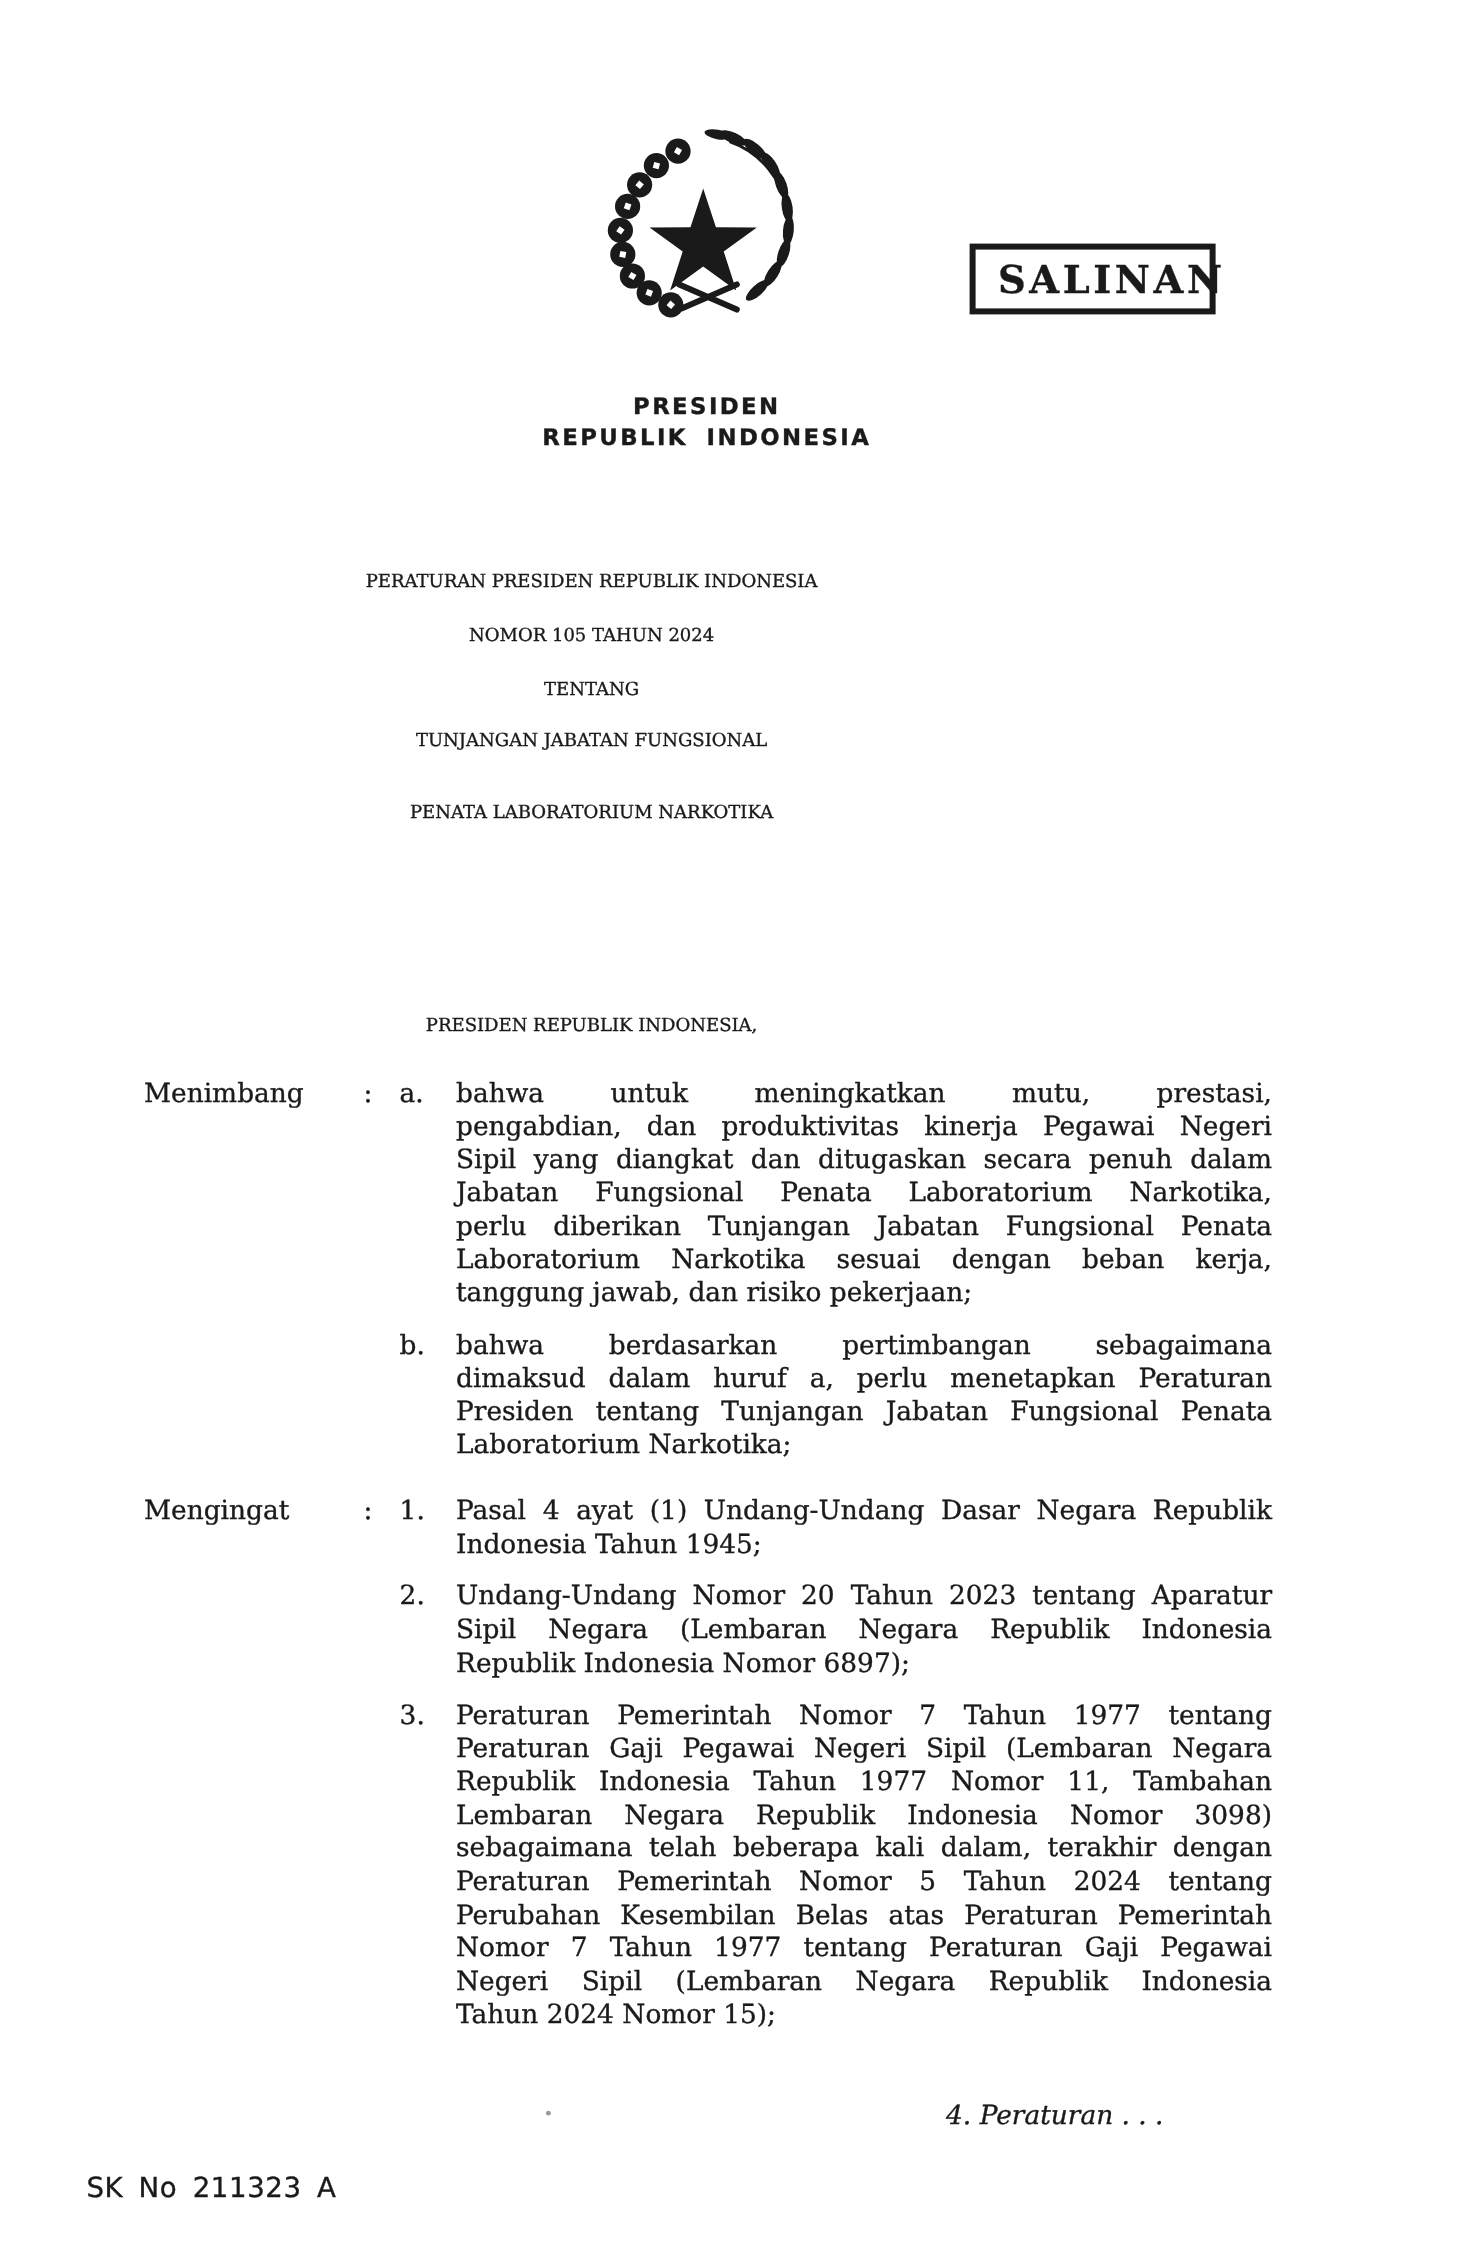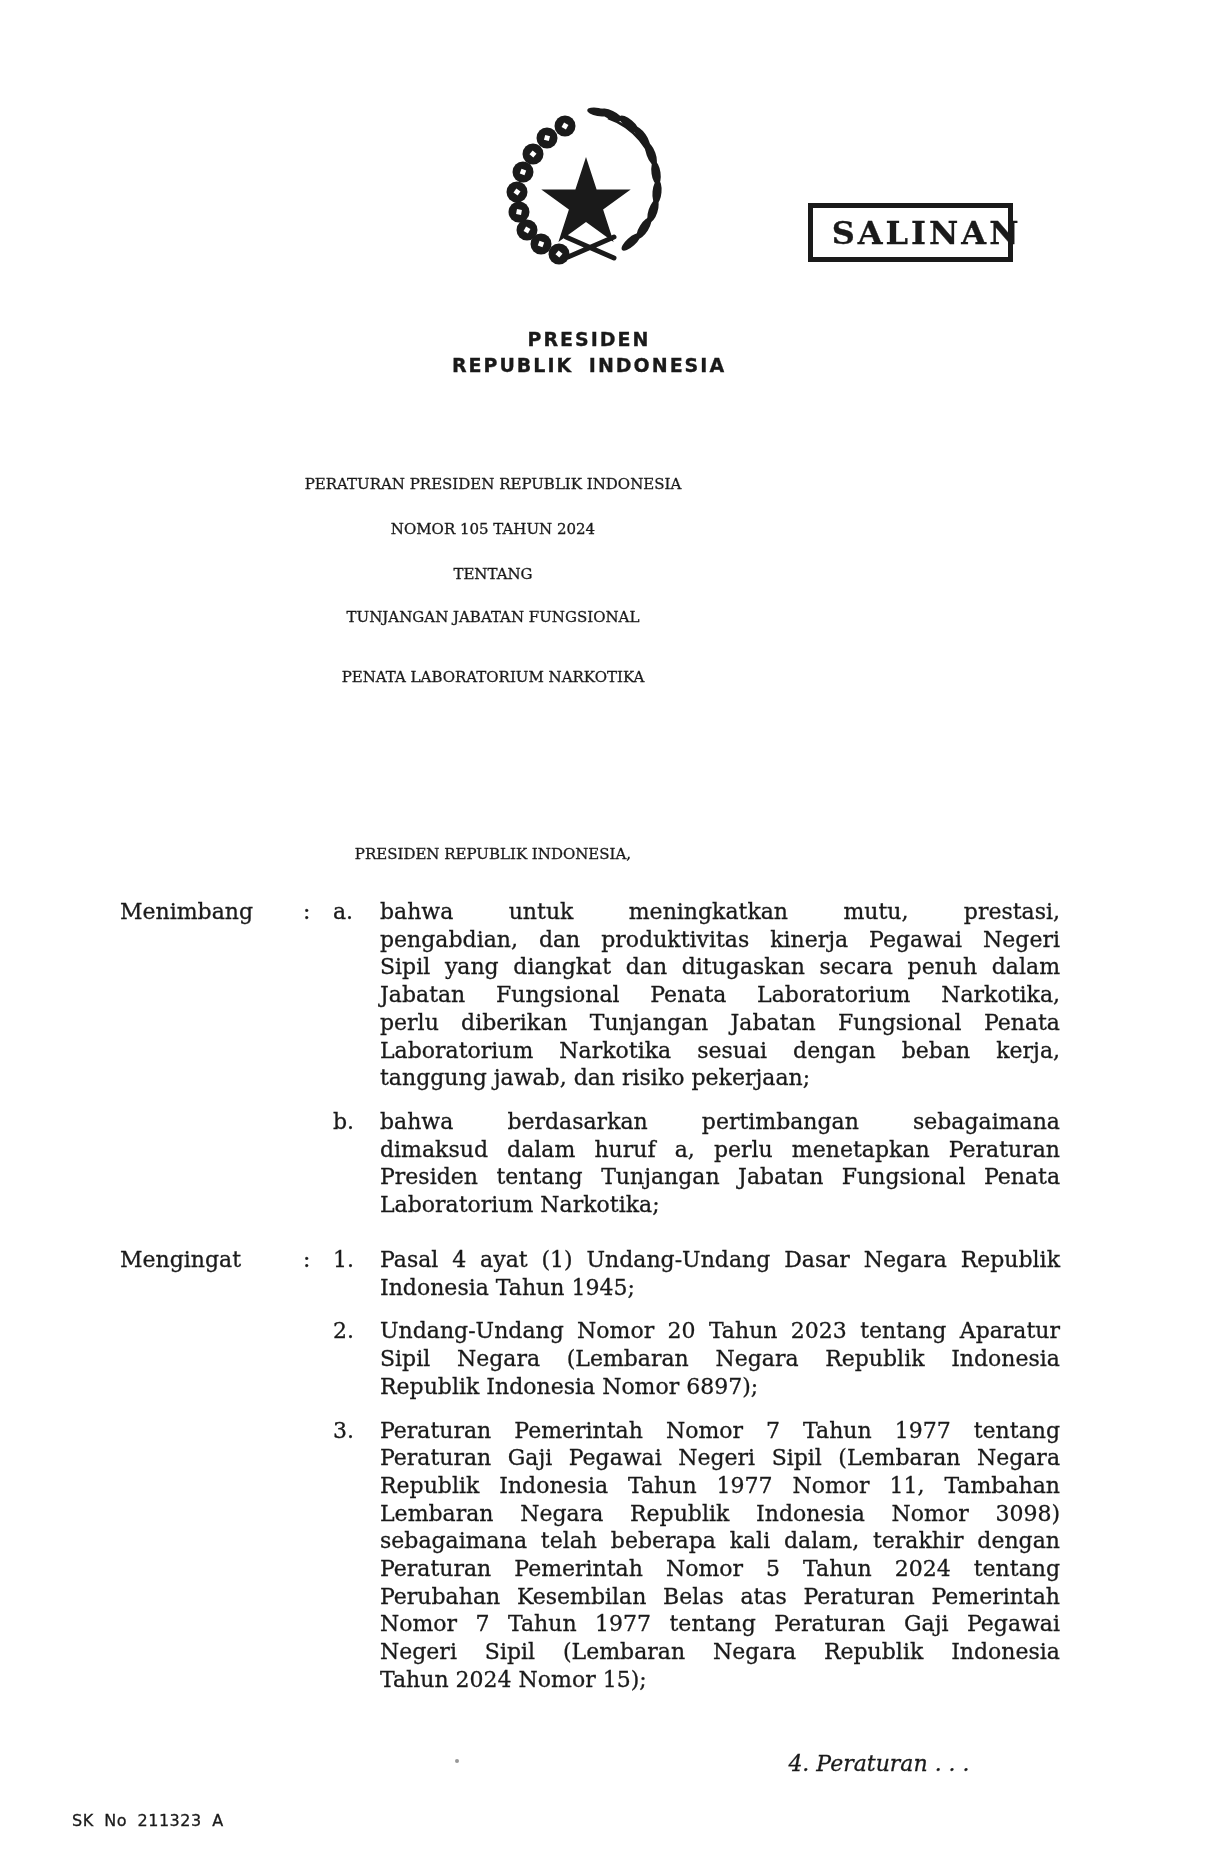--- a/index.html
+++ b/index.html
@@ -57,21 +57,21 @@
   .ln { text-align:justify; text-align-last:justify; }
   .ln.last { text-align:left; text-align-last:left; }
 
   
   .catchword {
     position:absolute; left:700px; top:1751px; width:358px;
     text-align:center; font-size:22px; white-space:nowrap;font-style:italic;
   }
   .sk {
     position:absolute; left:72px; top:1811px;
-    font-family:"DejaVu Sans", sans-serif; font-size:16px;
+    font-family:"DejaVu Sans", sans-serif; font-size:23px;
     letter-spacing:0.5px; word-spacing:5px; white-space:nowrap;
   }
   .artifact {
     position:absolute; left:455px; top:1759px; width:4px; height:4px;
     border-radius:50%; background:var(--ink,#1a1a1a); opacity:.45;
   }
 </style>
 </head>
 <body>
 

